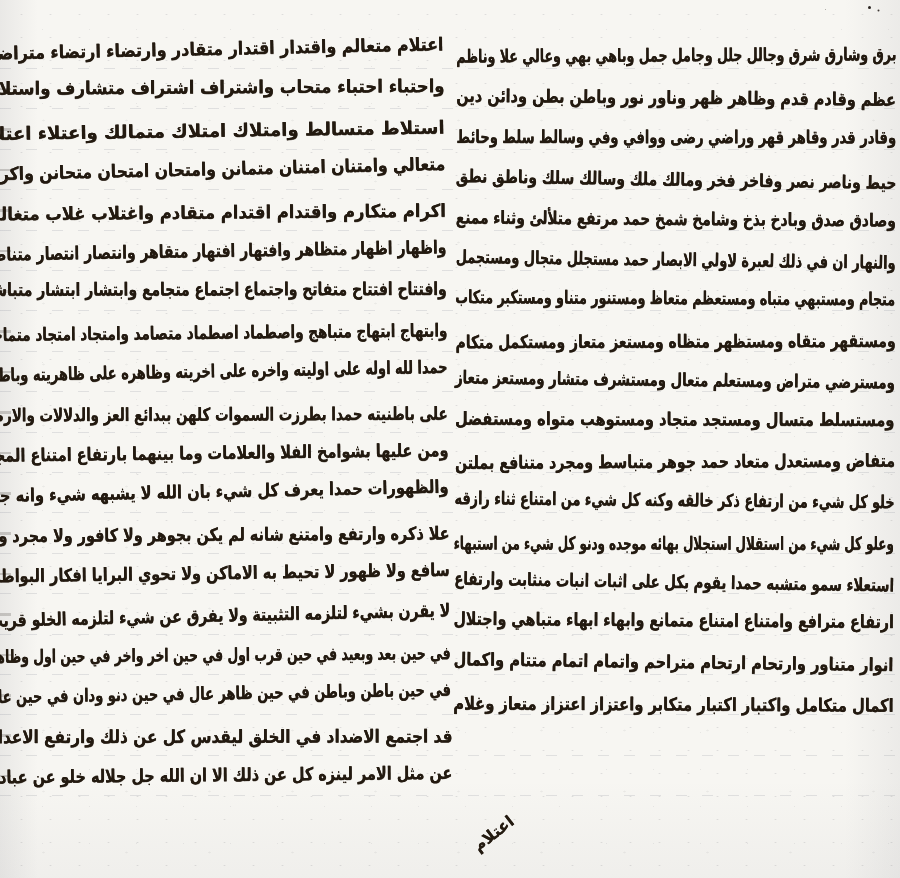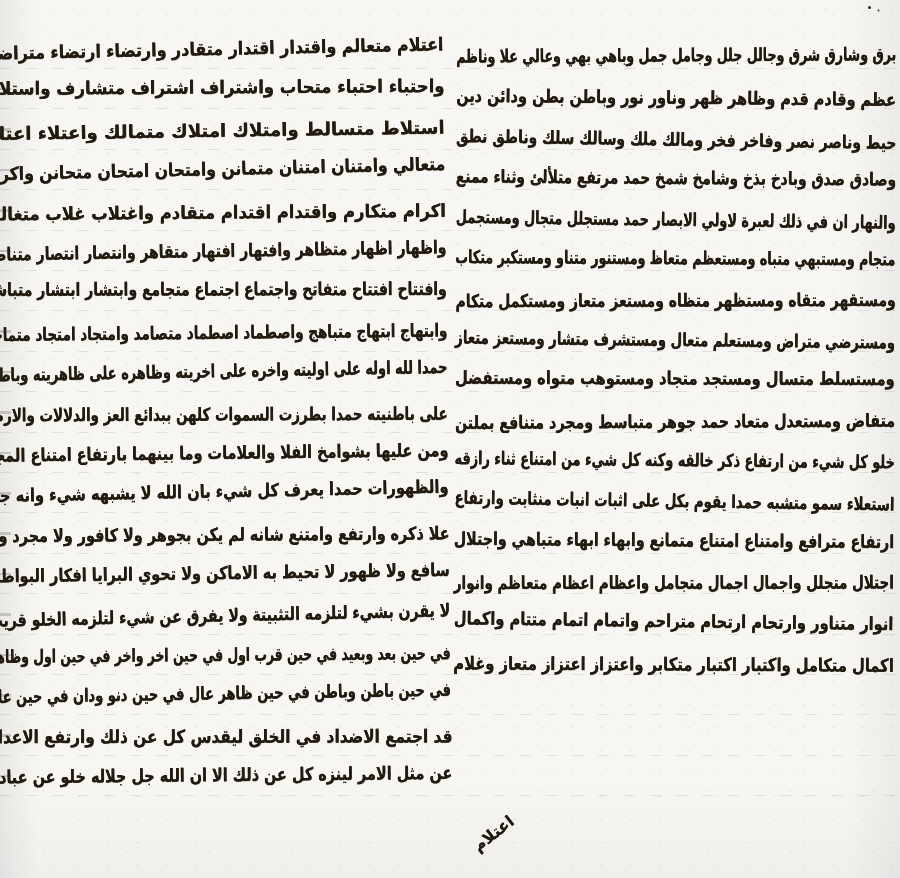--- a/index.html
+++ b/index.html
@@ -85,32 +85,33 @@
 
 <div class="scan">
 
   <div class="rules"></div>
   <div class="edge-marks"></div>
   <div class="corner-speck"></div>
 
   <div class="page page-right" lang="ar" dir="rtl">
     <div class="line" style="transform: rotate(-0.6deg) translateY(-1.6px);"><span class="ink" style="transform: scaleX(0.7);">برق وشارق شرق وجالل جلل وجامل جمل وباهي بهي وعالي علا وناظم</span></div>
     <div class="line" style="transform: rotate(0.24deg) translateY(0.8px);"><span class="ink" style="transform: scaleX(0.803);">عظم وقادم قدم وظاهر ظهر وناور نور وباطن بطن ودائن دين</span></div>
+    <div class="line" style="transform: rotate(-0.24deg) translateY(-0.8px);"><span class="ink" style="transform: scaleX(0.727);">وقادر قدر وقاهر قهر وراضي رضى ووافي وفي وسالط سلط وحائط</span></div>
     <div class="line" style="transform: rotate(0.6deg) translateY(1.6px);"><span class="ink" style="transform: scaleX(0.775);">حيط وناصر نصر وفاخر فخر ومالك ملك وسالك سلك وناطق نطق</span></div>
     <div class="line" style="transform: rotate(0.12deg) translateY(0px);"><span class="ink" style="transform: scaleX(0.764);">وصادق صدق وبادخ بذخ وشامخ شمخ حمد مرتفع متلألئ وثناء ممنع</span></div>
     <div class="line" style="transform: rotate(0.48deg) translateY(0.8px);"><span class="ink" style="transform: scaleX(0.714);">والنهار ان في ذلك لعبرة لاولي الابصار حمد مستجلل متجال ومستجمل</span></div>
     <div class="line" style="transform: rotate(0deg) translateY(-0.8px);"><span class="ink" style="transform: scaleX(0.703);">متجام ومستبهي متباه ومستعظم متعاظ ومستنور متناو ومستكبر متكاب</span></div>
     <div class="line" style="transform: rotate(-0.48deg) translateY(1.6px);"><span class="ink" style="transform: scaleX(0.773);">ومستقهر متقاه ومستظهر متظاه ومستعز متعاز ومستكمل متكام</span></div>
     <div class="line" style="transform: rotate(0.36deg) translateY(0px);"><span class="ink" style="transform: scaleX(0.737);">ومسترضي متراض ومستعلم متعال ومستشرف متشار ومستعز متعاز</span></div>
     <div class="line" style="transform: rotate(-0.12deg) translateY(-1.6px);"><span class="ink" style="transform: scaleX(0.813);">ومستسلط متسال ومستجد متجاد ومستوهب متواه ومستفضل</span></div>
     <div class="line" style="transform: rotate(-0.6deg) translateY(0.8px);"><span class="ink" style="transform: scaleX(0.791);">متفاض ومستعدل متعاد حمد جوهر متباسط ومجرد متنافع بملتن</span></div>
     <div class="line" style="transform: rotate(0.24deg) translateY(-0.8px);"><span class="ink" style="transform: scaleX(0.712);">خلو كل شيء من ارتفاع ذكر خالقه وكنه كل شيء من امتناع ثناء رازقه</span></div>
+    <div class="line" style="transform: rotate(-0.24deg) translateY(1.6px);"><span class="ink" style="transform: scaleX(0.66);">وعلو كل شيء من استقلال استجلال بهائه موجده ودنو كل شيء من استبهاء</span></div>
     <div class="line" style="transform: rotate(0.6deg) translateY(0px);"><span class="ink" style="transform: scaleX(0.739);">استعلاء سمو متشبه حمدا يقوم بكل على اثبات انبات منثابت وارتفاع</span></div>
     <div class="line" style="transform: rotate(0.12deg) translateY(-1.6px);"><span class="ink" style="transform: scaleX(0.789);">ارتفاع مترافع وامتناع امتناع متمانع وابهاء ابهاء متباهي واجتلال</span></div>
-    <div class="line" style="transform: rotate(-0.36deg) translateY(0.8px);"><span class="ink" style="transform: scaleX(0.751);">اجتلال متجلل واجمال اجمال متجامل واعظام اعظام متعاظم وانوار</span></div>
     <div class="line" style="transform: rotate(0.48deg) translateY(-0.8px);"><span class="ink" style="transform: scaleX(0.813);">انوار متناور وارتحام ارتحام متراحم واتمام اتمام متتام واكمال</span></div>
     <div class="line" style="transform: rotate(0deg) translateY(1.6px);"><span class="ink" style="transform: scaleX(0.815);">اكمال متكامل واكتبار اكتبار متكابر واعتزاز اعتزاز متعاز وغلام</span></div>
   </div>
 
   <div class="page page-left" lang="ar" dir="rtl">
     <div class="line" style="transform: rotate(-0.48deg) translateY(0px);"><span class="ink" style="transform: scaleX(0.883);">اعتلام متعالم واقتدار اقتدار متقادر وارتضاء ارتضاء متراضي</span></div>
     <div class="line" style="transform: rotate(0.36deg) translateY(-1.6px);"><span class="ink" style="transform: scaleX(0.917);">واحتباء احتباء متحاب واشتراف اشتراف متشارف واستلاط</span></div>
     <div class="line" style="transform: rotate(-0.12deg) translateY(0.8px);"><span class="ink" style="transform: scaleX(1.002);">استلاط متسالط وامتلاك امتلاك متمالك واعتلاء اعتلاء</span></div>
     <div class="line" style="transform: rotate(-0.6deg) translateY(-0.8px);"><span class="ink" style="transform: scaleX(0.865);">متعالي وامتنان امتنان متمانن وامتحان امتحان متحانن واكرام</span></div>
     <div class="line" style="transform: rotate(0.24deg) translateY(1.6px);"><span class="ink" style="transform: scaleX(0.913);">اكرام متكارم واقتدام اقتدام متقادم واغتلاب غلاب متغالب</span></div>

